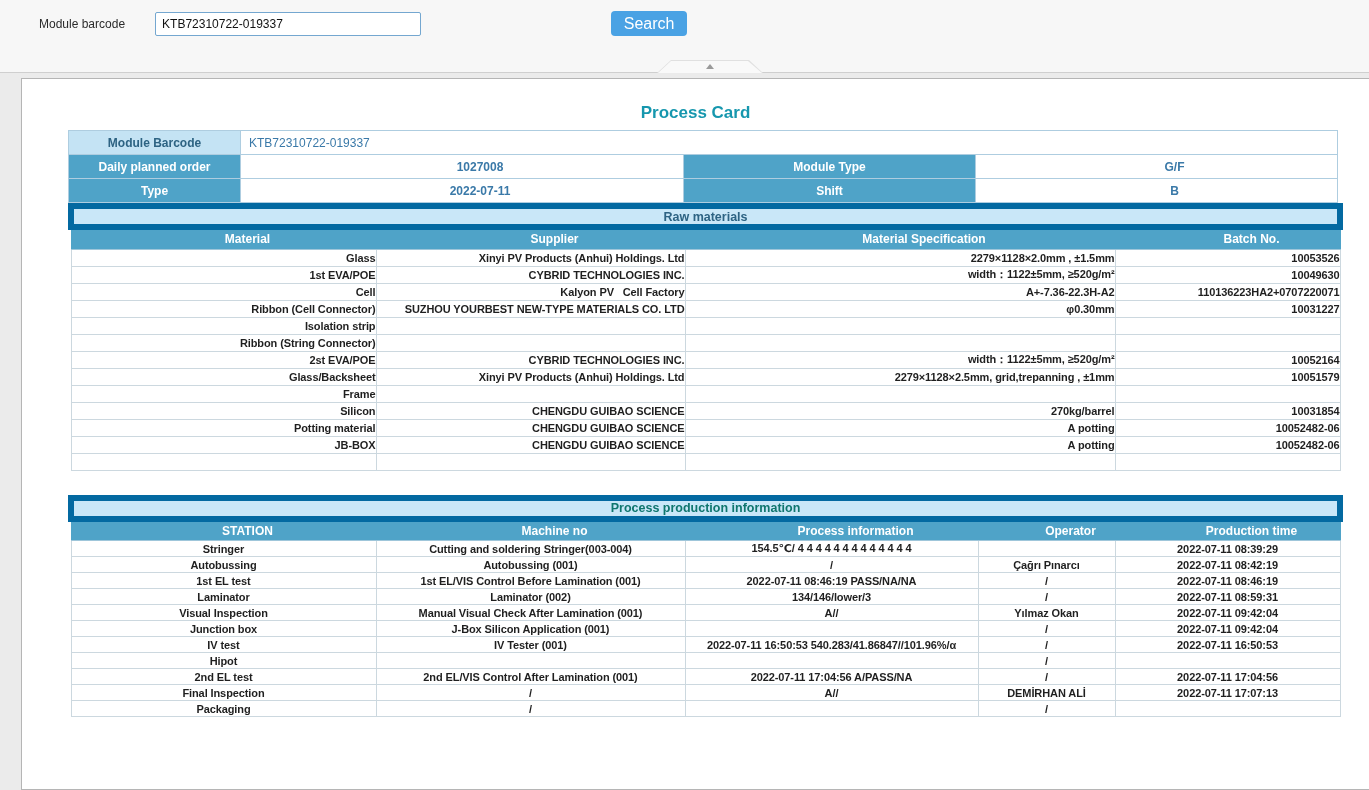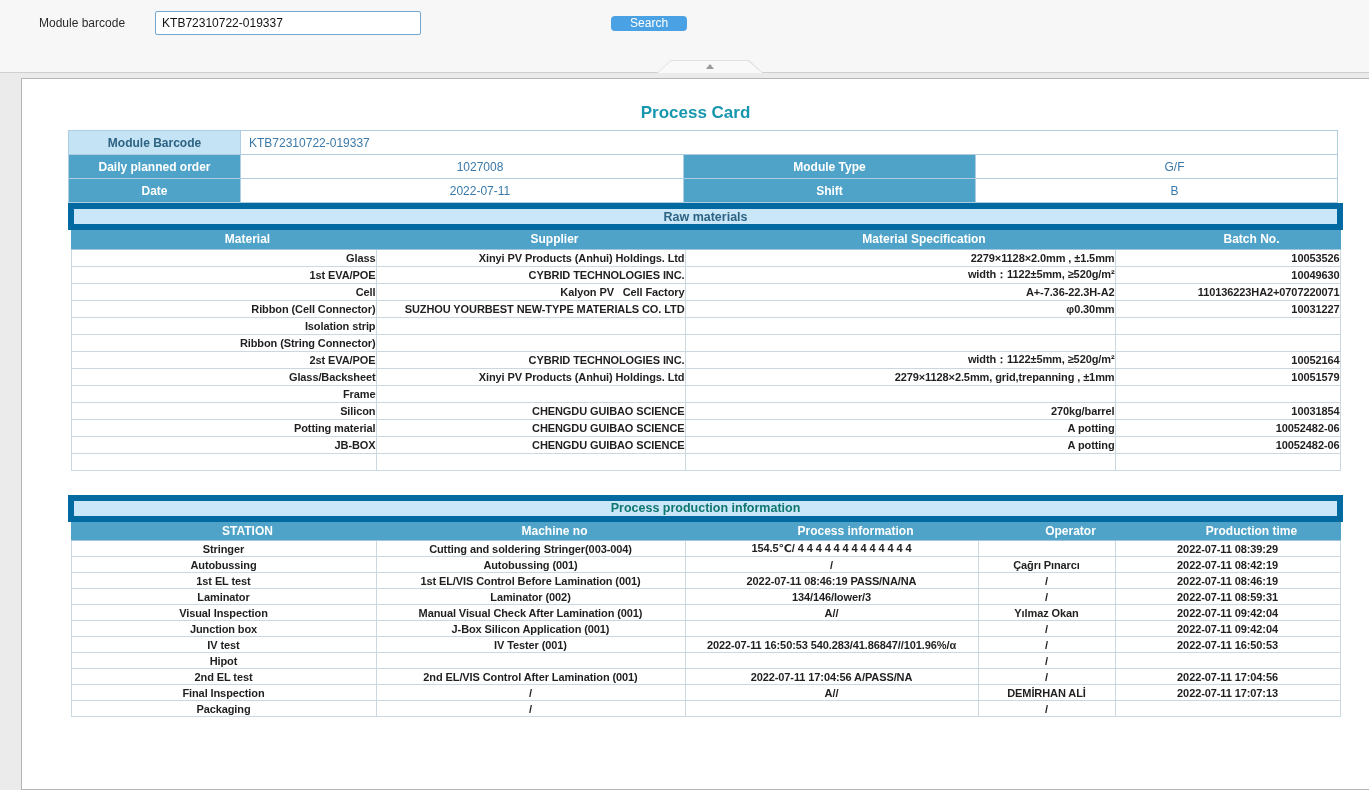--- a/index.html
+++ b/index.html
@@ -7,22 +7,22 @@
               font-family:"Liberation Sans","DejaVu Sans",sans-serif; }
 
   
   .top-area { position:relative; width:100%; height:73px; background:#f7f7f7;
               border-bottom:1px solid #cfcfcf; }
   .toolbar  { display:flex; align-items:center; padding-top:11px; }
   .tb-label { margin-left:39px; font-size:12px; color:#2b2b2b; }
   .tb-input { margin-left:30px; width:266px; height:24px; border:1px solid #74a7d0;
               border-radius:2px; padding:0 6px; font-size:12px; color:#111;
               font-family:"Liberation Sans","DejaVu Sans",sans-serif; background:#fff; }
-  .tb-btn   { margin-left:190px; width:76px; height:15px; background:#4aa2e4; color:#fff;
-              border:none; border-radius:4px; font-size:12px; cursor:pointer;
+  .tb-btn   { margin-left:190px; width:76px; height:25px; background:#4aa2e4; color:#fff;
+              border:none; border-radius:4px; font-size:16px; cursor:pointer;
               font-family:"Liberation Sans","DejaVu Sans",sans-serif; }
   
   .handle { position:absolute; bottom:-1px; left:657px; width:106px; height:13px;
             background:#e0e0e0; clip-path:polygon(0 100%,14px 0,92px 0,100% 100%); }
   .handle-inner { position:absolute; left:1px; top:1px; right:1px; bottom:0;
             background:#f9f9f9; clip-path:polygon(0 100%,13px 0,90px 0,100% 100%); }
   .handle-tri { position:absolute; left:50%; top:4px; transform:translateX(-50%);
             width:0; height:0; border-left:4px solid transparent;
             border-right:4px solid transparent; border-bottom:5px solid #9a9a9a; }
 
@@ -35,21 +35,21 @@
 
   table.tbl { border-collapse:collapse; table-layout:fixed; margin-left:46px;
               width:1269px; }
   .tbl td, .tbl th { overflow:hidden; white-space:nowrap; text-align:center;
               vertical-align:middle; }
 
   
   .info-tbl td { height:24px; border:1px solid #aecde0; font-size:12px; }
   .info-tbl .hd { background:#4fa3c8; color:#fff; font-weight:bold; }
   .info-tbl .hd.light { background:#c4e3f4; color:#2d6383; }
-  .info-tbl .val { color:#3a79a8; font-weight:normal;padding-left:36px; }
+  .info-tbl .val { color:#3a79a8; font-weight:bold;padding-left:36px; }
   .info-tbl .val.left { text-align:left; padding-left:8px; font-weight:normal; }
 
   
   .section-td { height:21px; background:#c9e7f8; color:#2d6383;
                 font-size:12.5px; font-weight:bold; border:6px solid #0369a1; }
   .proc-tbl .section-td { color:#0f766e; }
   .head-row th { height:22px; background:#4fa3c8; color:#fff; font-weight:bold;
                  font-size:12px; border:1px solid #4fa3c8; border-bottom:1px solid #9fc6da;padding-left:48px; }
 
   
@@ -90,21 +90,21 @@
         <td class="hd light">Module Barcode</td>
         <td class="val left" colspan="3">KTB72310722-019337</td>
       </tr>
       <tr>
         <td class="hd">Daily planned order</td>
         <td class="val">1027008</td>
         <td class="hd">Module Type</td>
         <td class="val">G/F</td>
       </tr>
       <tr>
-        <td class="hd">Date</td>
+        <td class="hd">Type</td>
         <td class="val">2022-07-11</td>
         <td class="hd">Shift</td>
         <td class="val">B</td>
       </tr>
     </tbody>
       </table>
 
     <table class="tbl raw-tbl">
       <colgroup>
           <col style="width:305px">

